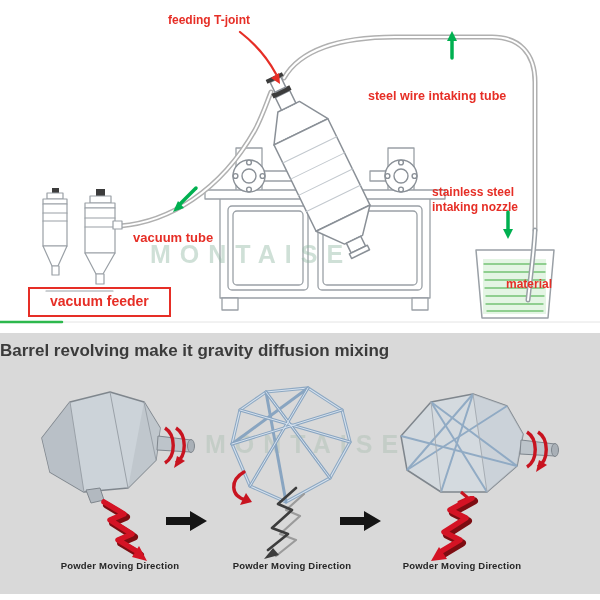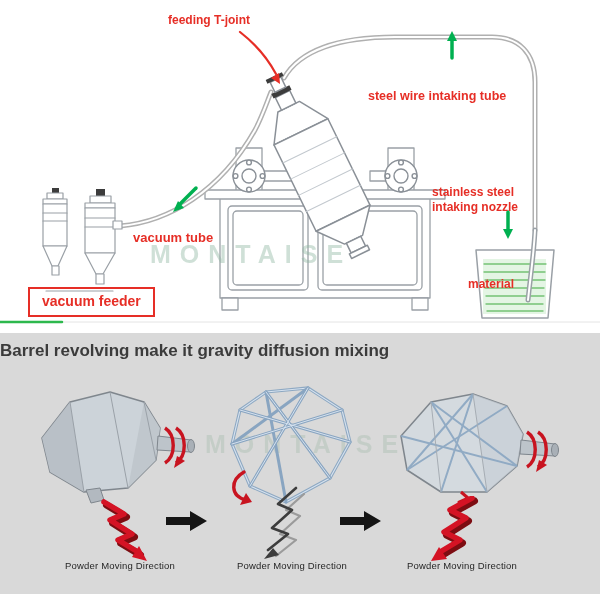--- a/index.html
+++ b/index.html
@@ -1,21 +1,21 @@
 <!DOCTYPE html>
 <html><head>
 <meta charset="utf-8">
 <style>
   html,body{margin:0;padding:0;}
   body{width:600px;height:600px;background:#ffffff;font-family:"Liberation Sans",sans-serif;}
   #stage{position:relative;width:600px;height:600px;overflow:hidden;background:#ffffff;}
   .abs{position:absolute;}
   .lbl{position:absolute;color:#e62e26;font-weight:bold;white-space:nowrap;line-height:1.25;}
   .watermark{position:absolute;font-weight:bold;letter-spacing:9px;pointer-events:none;}
-  .caption{position:absolute;font-size:9.5px;font-weight:normal;color:#262626;text-align:center;letter-spacing:0.2px;}
+  .caption{position:absolute;font-size:9.5px;font-weight:bold;color:#262626;text-align:center;letter-spacing:0.2px;}
   #gray-panel{position:absolute;left:0;top:333px;width:600px;height:261px;background:#d9d9d9;}
   #section-title{position:absolute;left:0;top:341px;width:600px;font-size:17px;font-weight:bold;color:#3b3b3b;}
   svg{display:block;}
 </style>
 </head>
 <body>
 
 <div id="stage">
 
   <svg width="600" height="333" viewBox="0 0 600 333" class="abs" style="left:0;top:0">
@@ -143,26 +143,26 @@
         <polygon points="280,84 279,73 271,78" fill="#e62e26" stroke="none"></polygon>
       </g>
     </g>
   </svg>
 
   <div class="watermark" style="left:150px;top:240px;font-size:25px;color:rgba(140,180,160,0.42);">MONTAISE</div>
 
   <div class="lbl" style="left:168px;top:13px;font-size:12px;">feeding T-joint</div>
   <div class="lbl" style="left:368px;top:61px;font-size:12.5px;margin-top:28px;">steel wire intaking tube</div>
   <div class="lbl" style="left:133px;top:230px;font-size:13px;">vacuum tube</div>
-  <div class="lbl" style="left:28px;top:287px;font-size:14px;border:2px solid #e62e26;padding:4px 12px;">vacuum feeder</div>
+  <div class="lbl" style="left:28px;top:287px;font-size:14px;border:2px solid #e62e26;padding:4px 20px;">vacuum feeder</div>
   <div class="lbl" style="left:432px;top:185px;font-size:12px;">
     <div>stainless steel</div>
     <div>intaking nozzle</div>
   </div>
-  <div class="lbl" style="left:468px;top:277px;font-size:12px;">material</div>
+  <div class="lbl" style="left:506px;top:277px;font-size:12px;">material</div>
 
   <div id="gray-panel"></div>
 
   <div id="section-title">Barrel revolving make it gravity diffusion mixing</div>
 
   <div class="watermark" style="left:205px;top:430px;font-size:25px;color:rgba(150,180,160,0.30);">MONTAISE</div>
 
   <svg width="172" height="125" viewBox="0 0 172 125" class="abs" style="left:28px;top:386px">
     <g stroke-linejoin="round">
       <polygon points="14,52 42,16 82,6 116,16 132,42 128,74 100,102 56,106 22,86" fill="#ccd3d9" stroke="#7f868d" stroke-width="1.5"></polygon>

